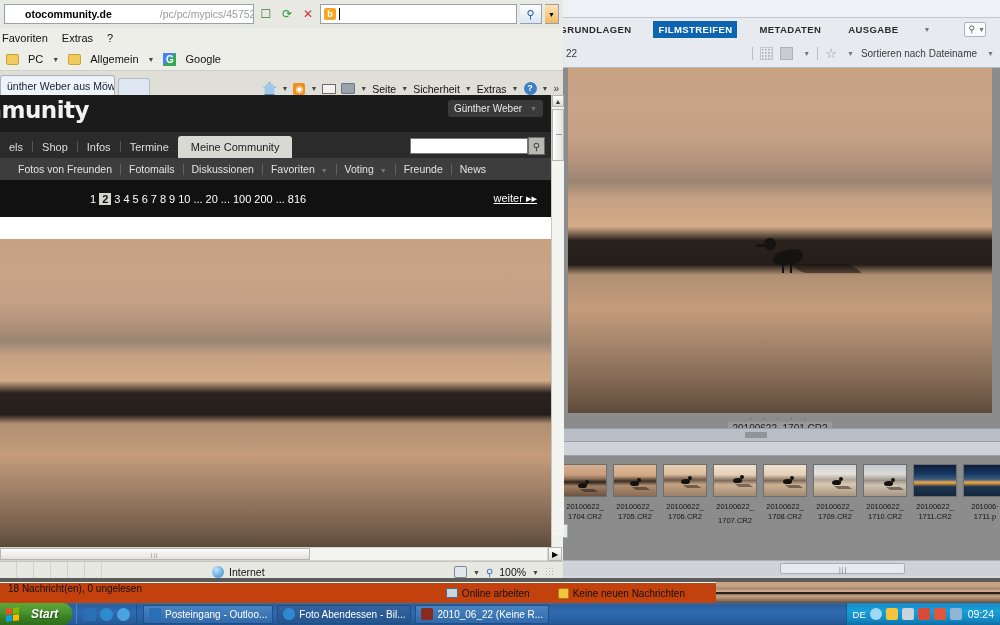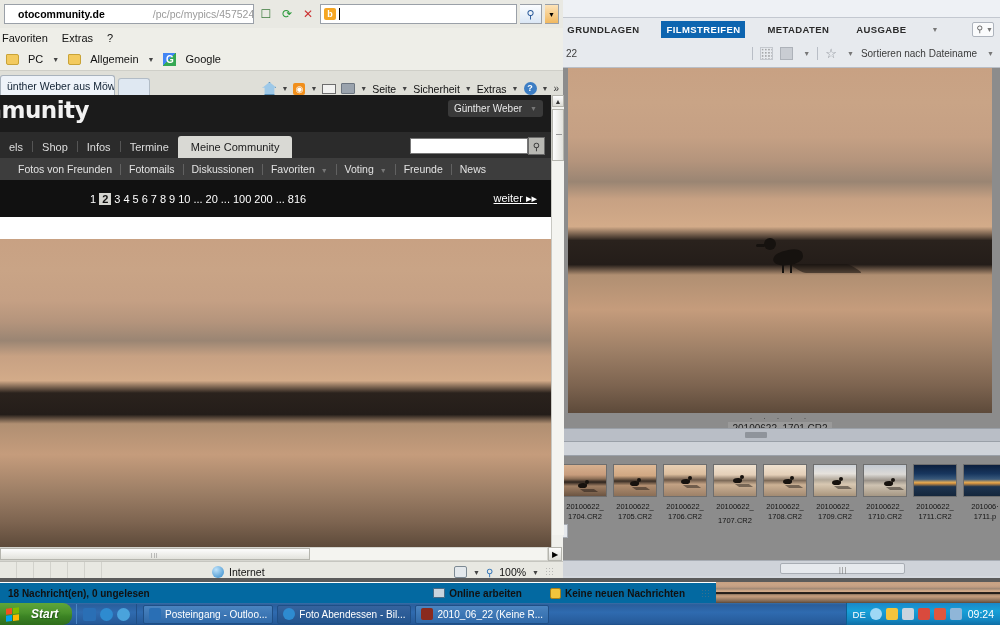--- a/index.html
+++ b/index.html
@@ -12,21 +12,21 @@
 
   
   #bridge {
     position: absolute; left: 560px; top: 0; width: 440px; height: 578px;
     background: #d4d8de; overflow: hidden;
   }
   .br-titlearea { position:absolute; left:0; top:0; width:440px; height:18px; background:#eef1f5; border-bottom:1px solid #c3c8d0;}
   .br-menubar { position:absolute; left:0; top:18px; width:440px; height:22px; background:#e7eaee;}
   .br-topbar {
     position:absolute; left:0; top:18px; width:440px; height:22px;
-    display:flex; align-items:center; justify-content:flex-end; padding-right:6px; gap:17px;
+    display:flex; align-items:center; justify-content:flex-end; padding-right:14px; gap:17px;
   }
   .br-grip { width:5px; height:12px; opacity:.45;
     background-image: radial-gradient(#777 40%, transparent 41%);
     background-size: 3px 3px; }
   .br-wstab {
     font-size:9.5px; font-weight:bold; color:#2b2b2b; letter-spacing:.4px;
     padding:3px 5px; white-space:nowrap;
   }
   .br-wstab.active { background:#0d65b0; color:#fff; }
   .br-caret { font-size:7px; color:#777; margin-left:3px; }
@@ -87,21 +87,21 @@
 
   
   #ie {
     position:absolute; left:0; top:0; width:563px; height:582px;
     background:#e8e8e4; border-right:1px solid #8a8a8a;
   }
   .ie-addrrow { position:absolute; left:0; top:0; width:563px; height:28px; background:#e9e9e3;
     display:flex; align-items:center; padding:0 4px; gap:3px; }
   .addr-input {
     flex:0 0 250px; height:20px; background:#fff; border:1px solid #9aa0a8;
-    display:flex; align-items:center; padding:0 13px; font-size:10.5px; overflow:hidden; white-space:nowrap;gap:48px;
+    display:flex; align-items:center; padding:0 20px; font-size:10.5px; overflow:hidden; white-space:nowrap;gap:48px;
   }
   .addr-host { color:#000; font-weight:bold; }
   .addr-path { color:#9a9a9a; }
   .tb-btn { width:18px; height:18px; display:flex; align-items:center; justify-content:center;
     border:1px solid transparent; font-size:12px; }
   .search-input { flex:1; height:20px; background:#fff; border:1px solid #9aa0a8; display:flex;
     align-items:center; padding:0 3px; gap:3px; }
   .bing-ico { width:12px; height:12px; background:#f5a623; border-radius:2px; color:#fff; font-size:9px;
     font-weight:bold; text-align:center; line-height:12px; }
   .caret-txt { width:1px; height:12px; background:#000; }
@@ -185,22 +185,22 @@
     border-top:1px solid #c6c6c0; display:flex; align-items:center; font-size:10.5px; color:#111;}
   .st-sec { width:17px; height:21px; border-right:1px solid #d2d2cc;}
   .st-zone { margin-left:110px; display:flex; align-items:center; gap:5px;}
   .globe { width:12px; height:12px; border-radius:50%; background:radial-gradient(circle at 35% 30%, #bfe3fb, #2e86c8); }
   .st-right { margin-left:auto; display:flex; align-items:center; gap:6px; padding-right:8px;}
   .lock-ico { width:13px; height:12px; border:1px solid #7d8a94; border-radius:2px; background:#e3e8ec; position:relative;}
   .zoom-ico { color:#2a6fb5; font-size:10px; }
   .grip-corner { width:10px; height:10px; opacity:.5; background-image: radial-gradient(#888 40%, transparent 41%); background-size:3px 3px;}
 
   
-  #olstatus { position:absolute; left:0; top:582px; width:716px; height:21px; background:#0369a1;
-    border-top:1px solid #fff; display:flex; align-items:center; font-size:10px; color:#111;font-weight:bold;}
+  #olstatus { position:absolute; left:0; top:582px; width:716px; height:21px; background:#c2410c;
+    border-top:1px solid #fff; display:flex; font-size:10px; color:#111;}
   .ol-txt { margin-left:8px; }
   .ol-mid { margin-left:auto; display:flex; align-items:center; gap:4px; }
   .ol-mid2 { margin-left:28px; display:flex; align-items:center; gap:4px; margin-right:16px;}
   .mon-ico { width:12px; height:10px; background:#c9d4de; border:1px solid #4a6b86; border-radius:1px;}
   .bell-ico { width:11px; height:11px; background:#f3c43c; border:1px solid #a8811b; border-radius:2px;}
   .ol-grip { width:9px; height:9px; opacity:.45; background-image: radial-gradient(#777 40%, transparent 41%); background-size:3px 3px; margin-right:6px;}
   #olstrip-photo { position:absolute; left:716px; top:582px; width:284px; height:21px; overflow:hidden;}
 
   
   #taskbar { position:absolute; left:0; top:603px; width:1000px; height:22px;

